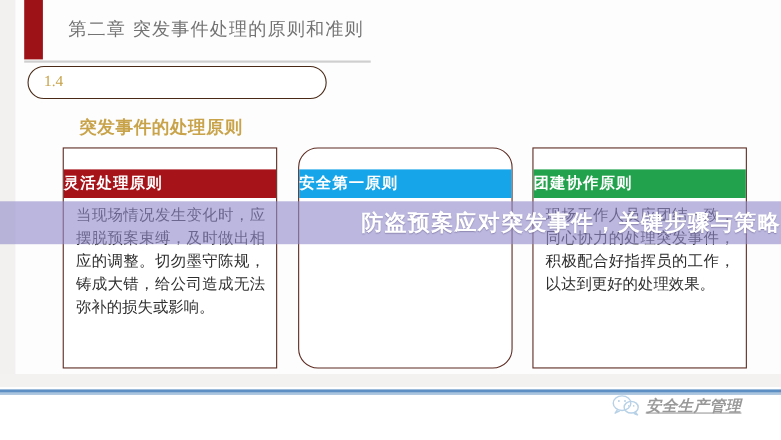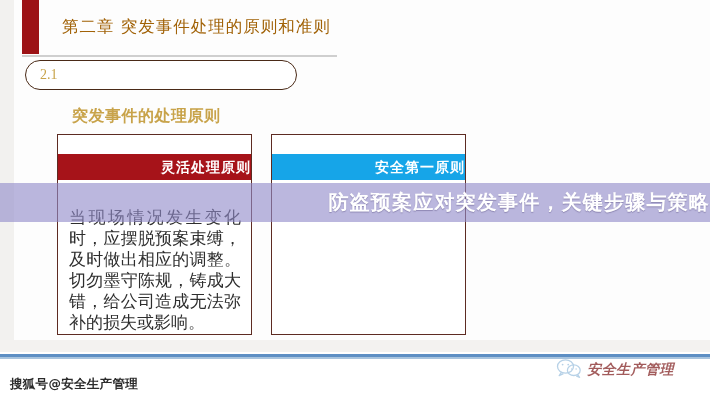--- a/index.html
+++ b/index.html
@@ -54,21 +54,21 @@
     width: 17px;
     height: 54px;
     background: #9c1216;
   }
   .chapter-title {
     position: absolute;
     left: 62px;
     top: 16px;
     font-size: 16.5px;
     letter-spacing: 1px;
-    color: #a16207;
+    color: #737373;
     white-space: nowrap;
     font-family: "DejaVu Sans", sans-serif;
   }
   .chapter-rule {
     position: absolute;
     left: 22px;
     top: 55px;
     width: 315px;
     height: 2px;
     background: #cfcfcf;
@@ -110,55 +110,54 @@
   .col {
     position: absolute;
     top: 134px;
     width: 195px;
     height: 201px;
     border: 1.4px solid #5d2b22;
     box-sizing: border-box;
     background: #ffffff;
   }
   .col-1 { left: 57px; }
-  .col-2 { left: 271px; }
+  .col-2 { left: 271px; border-radius: 18px; }
   .col-3 { left: 484px; }
 
   .col-band {
     position: absolute;
     left: 0;
     top: 19px;
     width: 100%;
     height: 26px;
   }
   .col-band-title {
     position: absolute;
     left: 0;
     top: 19px;
     width: 100%;
     height: 26px;
     line-height: 26px;
-    text-align: right;
+    text-align: left;
     color: #ffffff;
     font-size: 14px;
     font-weight: bold;
     letter-spacing: 1px;
     font-family: "DejaVu Sans", sans-serif;
   }
   .col-body {
     position: absolute;
     left: 11px;
     top: 52px;
     width: 172px;
-    font-size: 17px;
+    font-size: 14px;
     line-height: 21px;
     color: #2e2e2e;
-    font-family: Liberation Serif, serif;
+    font-family: Liberation Mono, monospace;
     text-align: justify;
-    margin-top: 20px;
   }
 
   
   .overlay-band {
     position: absolute;
     left: 0;
     top: 183px;
     width: 710px;
     height: 39px;
     background: rgba(146, 138, 201, 0.62);
@@ -236,68 +235,73 @@
     height: 24px;
     display: flex;
     align-items: center;
     gap: 5px;
     opacity: 0.72;
   }
   .wm-icon { display: block; }
   .wm-text {
     font-size: 14px;
     font-weight: bold;
-    color: #7f1d1d;
+    color: #737373;
     letter-spacing: 0.5px;
     font-style: italic;
     font-family: "DejaVu Sans", sans-serif;
+    text-decoration: underline;
   }
 </style>
 </head>
 <body>
 
 <div id="page">
 
   <div class="slide">
 
     <div class="left-strip"></div>
     <div class="bottom-strip"></div>
 
     <div class="red-tab"></div>
     <div class="chapter-title">第二章  突发事件处理的原则和准则</div>
     <div class="chapter-rule"></div>
 
     <div class="section-box"></div>
-    <div class="section-num">2.1</div>
+    <div class="section-num">1.4</div>
     <div class="section-label">突发事件的处理原则</div>
 
     <div class="col col-1">
       <div class="col-band" style="background: rgb(166, 19, 25);"></div>
       <div class="col-band-title">灵活处理原则</div>
       <div class="col-body">当现场情况发生变化时，应摆脱预案束缚，及时做出相应的调整。切勿墨守陈规，铸成大错，给公司造成无法弥补的损失或影响。</div>
     </div>
 
     <div class="col col-2">
       <div class="col-band" style="background: rgb(22, 165, 232);"></div>
       <div class="col-band-title">安全第一原则</div>
     </div>
 
+    <div class="col col-3">
+      <div class="col-band" style="background: rgb(34, 162, 76);"></div>
+      <div class="col-band-title">团建协作原则</div>
+      <div class="col-body">现场工作人员应团结一致，同心协力的处理突发事件，积极配合好指挥员的工作，以达到更好的处理效果。</div>
+    </div>
 
     <div class="overlay-band"></div>
     <div class="overlay-title">防盗预案应对突发事件，关键步骤与策略</div>
 
   </div>
 
   <div class="page-number">— 11 —</div>
 
   <div class="footer"></div>
   <div class="footer-rule"></div>
   <div class="footer-rule-2"></div>
 
-  <div class="footer-brand">搜狐号@安全生产管理</div>
 
   <div class="watermark">
     <span class="wm-icon">
       <svg width="26" height="20" viewBox="0 0 26 20" fill="none" stroke="#9cc0de" stroke-width="1.3">
         <ellipse cx="9.5" cy="8.5" rx="8" ry="6.6"></ellipse>
         <path d="M5.5 14.2 L3.2 17.6 L7.4 15.6" stroke-linejoin="round" fill="none"></path>
         <circle cx="6.6" cy="6.6" r="0.9" fill="#9cc0de" stroke="none"></circle>
         <circle cx="12.2" cy="6.6" r="0.9" fill="#9cc0de" stroke="none"></circle>
         <ellipse cx="17.8" cy="12.2" rx="6.4" ry="5.3"></ellipse>
         <path d="M21.6 16.6 L23.6 19.3 L20.2 17.8" stroke-linejoin="round" fill="none"></path>

